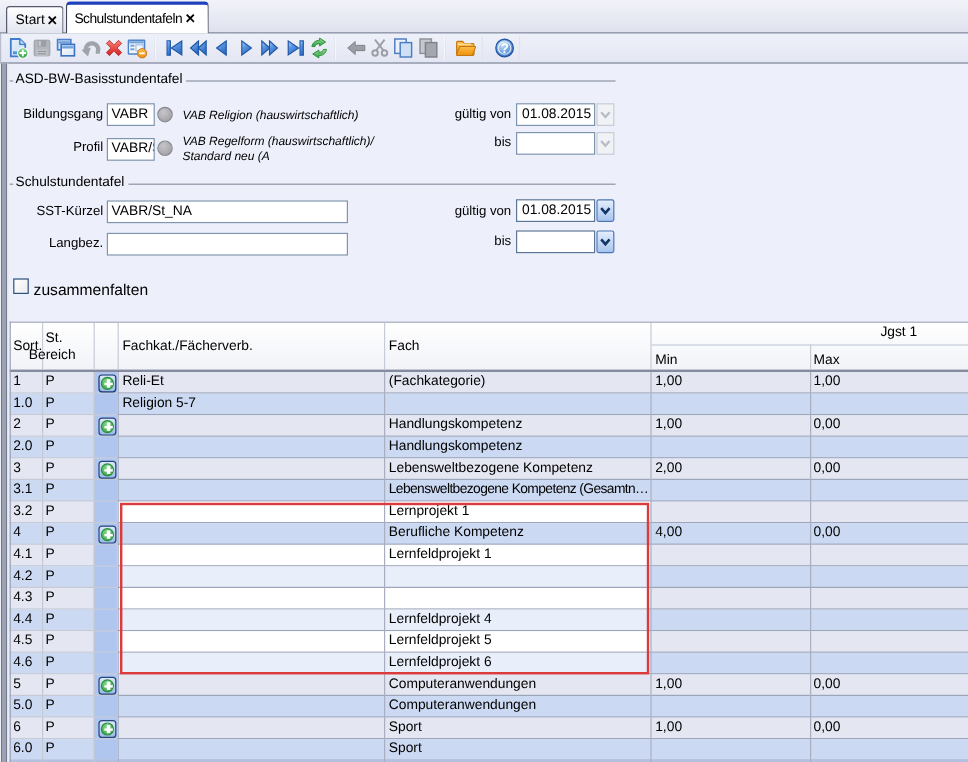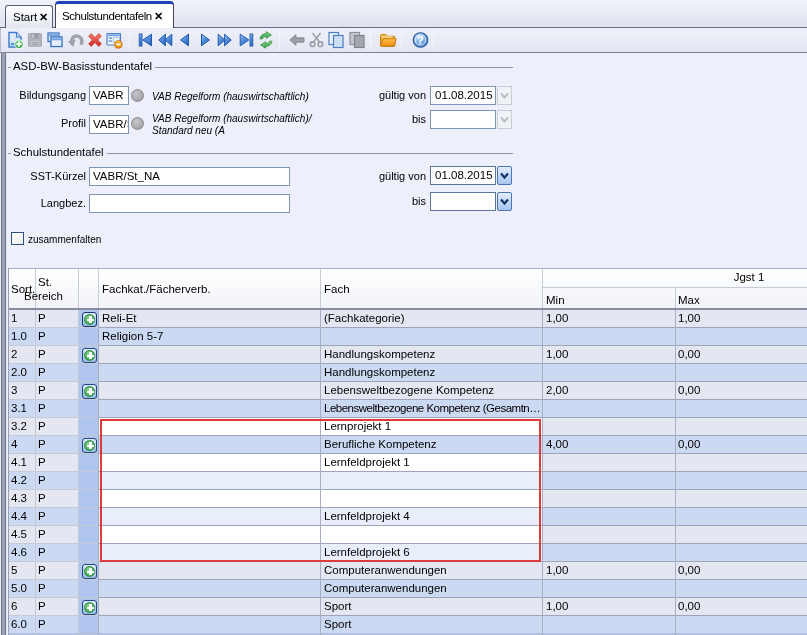--- a/index.html
+++ b/index.html
@@ -194,21 +194,21 @@
       <div class="tsep" style="left:400px"></div>
       <div class="tsep" style="left:432px"></div>
     </div>
 <div id="lstrip"></div>
 
 <div class="tsline" style="left:8px; top:67px; width:505px;"></div>
 <div class="tslegend" style="left:11px; top:60px;">ASD-BW-Basisstundentafel</div>
 <div class="flabel" style="left:0px; top:89px; width:86px;">Bildungsgang</div>
 <div class="tfield" style="left:89px; top:86px; width:40px; height:19px;">VABR</div>
 <div class="gcirc" style="left:131px; top:89px;"></div>
-<div class="ital" style="left:152px; top:91px;">VAB Regelform (hauswirtschaftlich)</div>
+<div class="ital" style="left:152px; top:91px;">VAB Religion (hauswirtschaftlich)</div>
 <div class="flabel" style="left:0px; top:117px; width:86px;">Profil</div>
 <div class="tfield" style="left:89px; top:115px; width:40px; height:19px;">VABR/St_NA</div>
 <div class="gcirc" style="left:131px; top:117px;"></div>
 <div class="ital" style="left:152px; top:112.5px;">VAB Regelform (hauswirtschaftlich)/</div>
 <div class="ital" style="left:152px; top:124.5px;">Standard neu (A</div>
 <div class="flabel" style="left:326px; top:89px; width:100px;">gültig von</div>
 <div class="tfield" style="left:430px; top:86px; width:66px; height:19px; padding-left:4px;">01.08.2015</div>
 <div class="combobtn cb-dis" style="left:497px; top:86px;">
       <svg class="chev" width="9" height="8" viewBox="0 0 9 8">
         <path d="M1 1.5 L4.5 5.5 L8 1.5" fill="none" stroke="#b9bdc8" stroke-width="2"></path>
@@ -237,21 +237,21 @@
     </div>
 <div class="flabel" style="left:326px; top:195px; width:100px;">bis</div>
 <div class="tfield" style="left:430px; top:192px; width:66px; height:19px; border-color:#5d7596;"></div>
 <div class="combobtn cb-en" style="left:497px; top:192px;">
       <svg class="chev" width="9" height="8" viewBox="0 0 9 8">
         <path d="M1 1.5 L4.5 5.5 L8 1.5" fill="none" stroke="#123568" stroke-width="2.2"></path>
       </svg>
     </div>
 
 <div style="position:absolute; left:11px; top:232px; width:13px; height:13px; background:linear-gradient(135deg,#ffffff,#ececf0); border:1px solid #2e527c;"></div>
-<div style="position:absolute; left:28px; top:234px; font-size:10px;">zusammenfalten</div>
+<div style="position:absolute; left:28px; top:234px; font-size:13px;">zusammenfalten</div>
 
 <div id="tbl">
   <div id="thead">
     <div class="hv" style="left:27px"></div>
     <div class="hv" style="left:70px"></div>
     <div class="hv" style="left:90px"></div>
     <div class="hv" style="left:312px"></div>
     <div class="hv" style="left:534px"></div>
     <div class="hv" style="left:667px; top:18px; height:21px;"></div>
     <div style="position:absolute; left:535px; top:18px; width:264px; height:1px; background:#c6cbd8;"></div>
@@ -410,20 +410,21 @@
       <div class="ct" style="left:30px;width:38px">P</div>
       <div class="ct" style="left:316px;width:217px">Lernfeldprojekt 4</div>
     </div>
 <div class="trow" style="top:526px">
       <div class="seg segl" style="left:0;width:70px;background:#e4e7f1"></div>
       <div class="seg segl" style="left:70px;width:20px;background:#b0c6ee"></div>
       <div class="seg segm" style="left:90px;width:444px;background:#ffffff"></div>
       <div class="seg segm" style="left:534px;width:265px;background:#e4e7f1"></div>
       <div class="ct" style="left:3px;width:25px">4.5</div>
       <div class="ct" style="left:30px;width:38px">P</div>
+      <div class="ct" style="left:316px;width:217px">Lernfeldprojekt 5</div>
     </div>
 <div class="trow" style="top:544px">
       <div class="seg segl" style="left:0;width:70px;background:#ccd9f2"></div>
       <div class="seg segl" style="left:70px;width:20px;background:#b0c6ee"></div>
       <div class="seg segm" style="left:90px;width:444px;background:#e9eefb"></div>
       <div class="seg segm" style="left:534px;width:265px;background:#ccd9f2"></div>
       <div class="ct" style="left:3px;width:25px">4.6</div>
       <div class="ct" style="left:30px;width:38px">P</div>
       <div class="ct" style="left:316px;width:217px">Lernfeldprojekt 6</div>
     </div>

